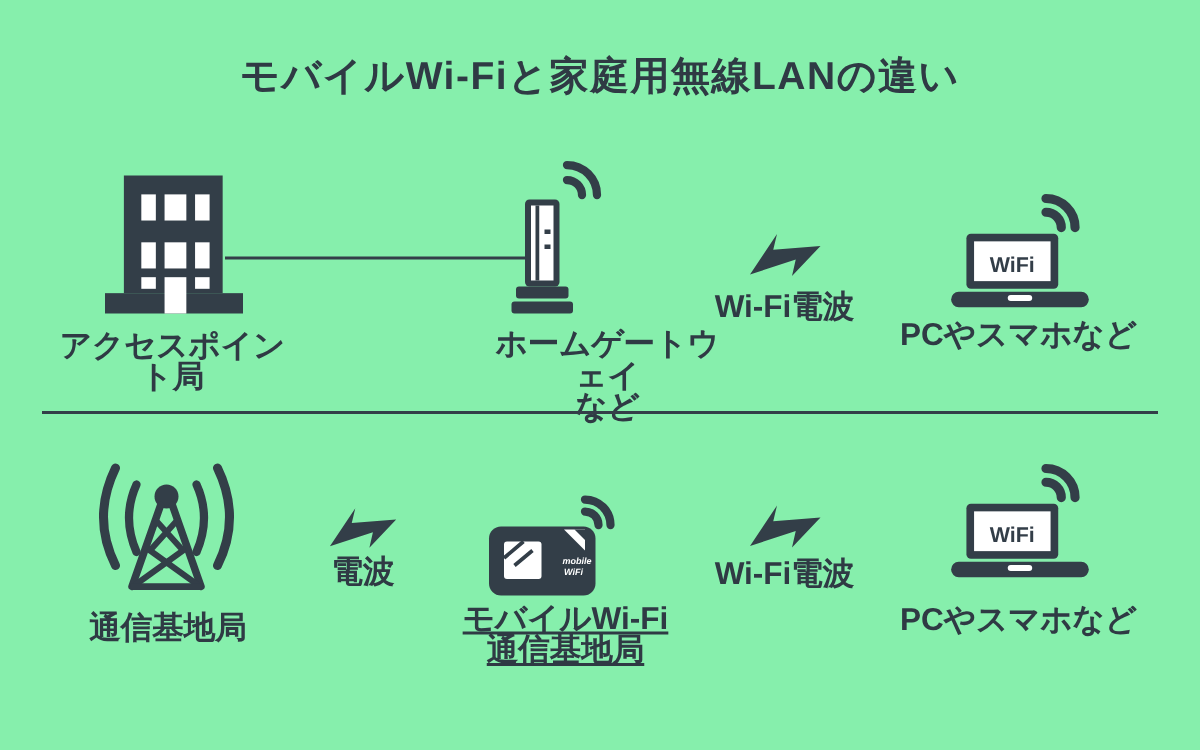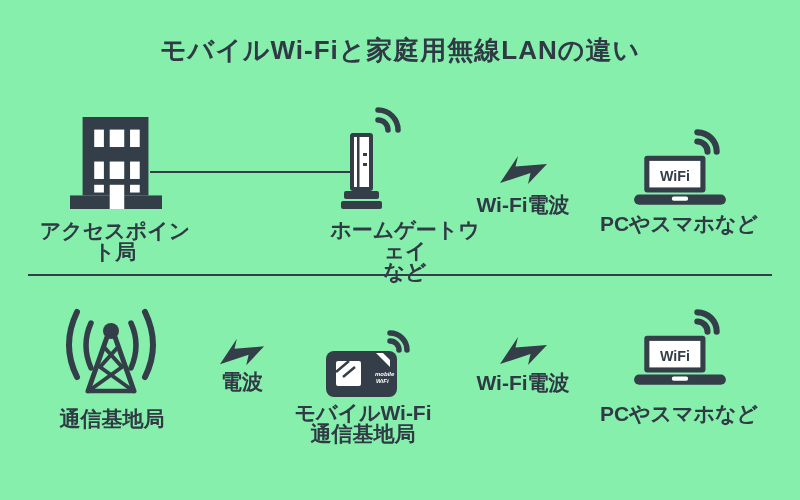--- a/index.html
+++ b/index.html
@@ -136,21 +136,21 @@
       <rect x="13" y="40" width="25" height="25" rx="2" fill="#ffffff"></rect>
       <path d="M13,51 L26,40 M20,56 L32,46" stroke="#333e48" stroke-width="2.5" fill="none"></path>
 
       <polygon points="53,32 67,32 67,46" fill="#ffffff"></polygon>
       <polygon points="60,32 67,32 67,39" fill="#333e48"></polygon>
 
       <text x="52" y="55" font-size="6" font-weight="bold" font-style="italic" fill="#ffffff" font-family="Liberation Sans, sans-serif">mobile</text>
       <text x="53" y="62" font-size="6" font-weight="bold" font-style="italic" fill="#ffffff" font-family="Liberation Sans, sans-serif">WiFi</text>
     </svg>
   </div>
-  <div class="label" style="left:282px; top:402px; width:162px;">
+  <div class="label" style="left:296px; top:402px; width:162px;text-decoration:underline;">
     <div>モバイルWi-Fi</div>
     <div>通信基地局</div>
   </div>
 
   <div class="ico" style="left:499px; top:334px;">
     <svg width="50" height="34" viewBox="0 0 100 68">
       <polygon points="2,60 38,6 33,27 96,22 58,62 63,40" fill="#333e48"></polygon>
     </svg>
   </div>
   <div class="label" style="left:463px; top:372px; width:120px;">Wi-Fi電波</div>

